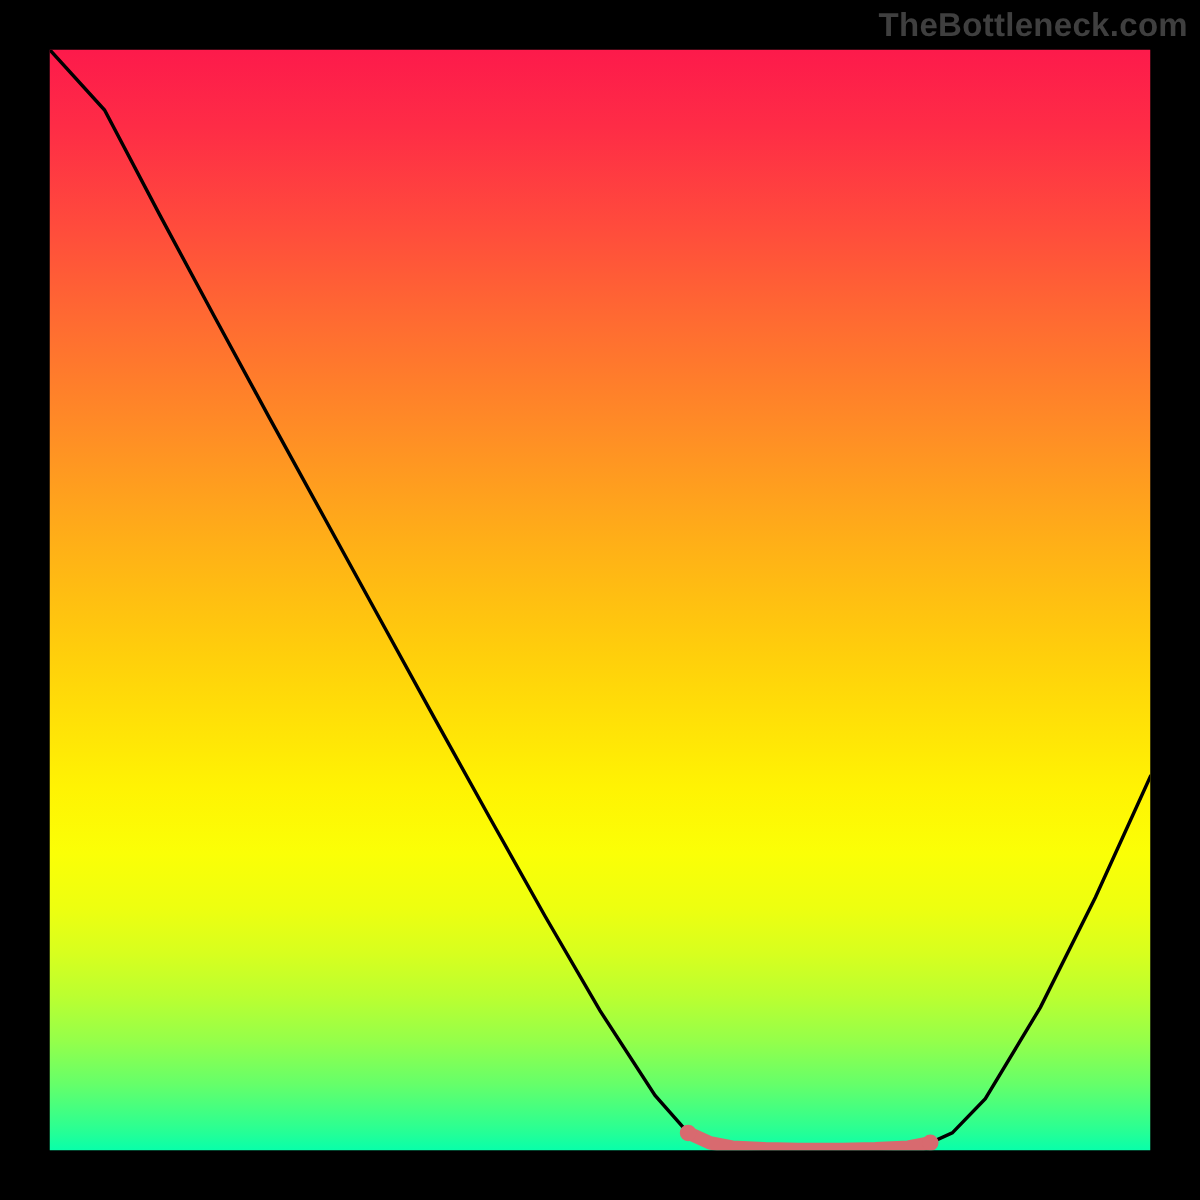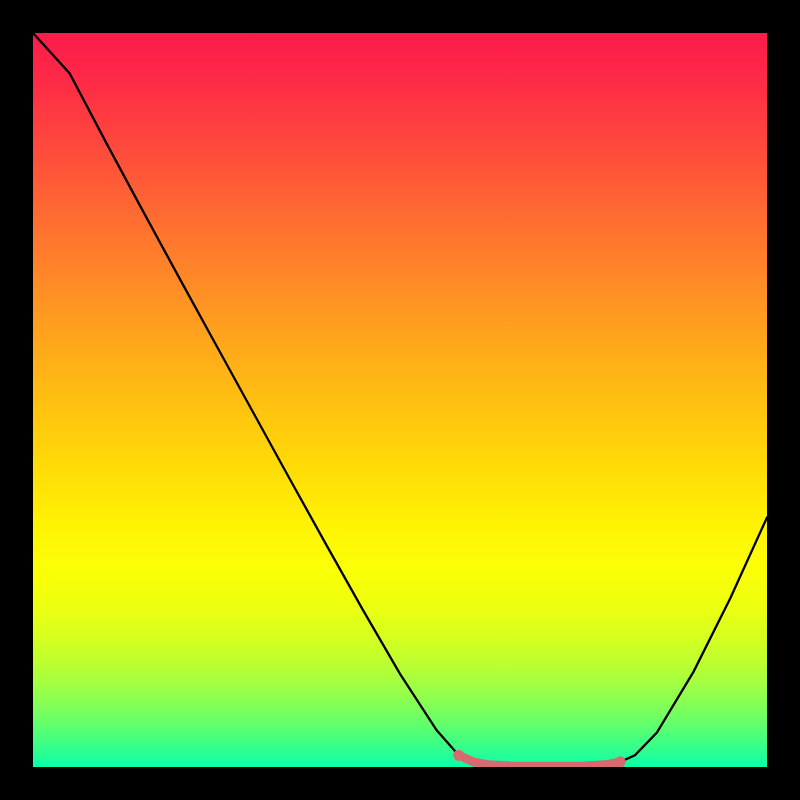--- a/index.html
+++ b/index.html
@@ -65,20 +65,21 @@
     left: 0;
     top: 0;
     width: 100%;
     height: 100%;
   }
 </style>
 </head>
 <body>
 
 <div class="frame">
+  <div class="watermark">TheBottleneck.com</div>
   <div class="plot">
     <div class="gradient-bg"></div>
     <svg class="curve" viewBox="0 0 734 734" preserveAspectRatio="none">
       <path id="main-curve" fill="none" stroke="#000000" stroke-width="2.3" stroke-linecap="round" d="M0.00 0.00 L36.70 40.37 L73.40 110.10 L110.10 178.36 L146.80 245.89 L183.50 312.68 L220.20 379.48 L256.90 446.27 L293.60 512.33 L330.30 577.66 L367.00 640.78 L403.70 697.30 L425.72 722.26 L440.40 728.86 L455.08 731.80 L477.10 733.27 L513.80 734.00 L550.50 733.27 L572.52 731.80 L587.20 728.86 L601.88 722.26 L623.90 699.50 L660.60 638.58 L697.30 565.18 L734.00 484.44"></path>
       <path id="bottom-marker" fill="none" stroke="#d86a6f" stroke-width="9" stroke-linecap="round" stroke-linejoin="round" d="M425.72 722.26 L440.40 728.86 L455.08 731.80 L477.10 732.90 L499.12 733.27 L513.80 733.27 L528.48 733.27 L550.50 732.90 L572.52 731.80 L587.20 728.86"></path>
       <circle id="marker-left" r="5.5" fill="#d86a6f" cx="425.72" cy="722.26"></circle>
       <circle id="marker-right" r="5.5" fill="#d86a6f" cx="587.20" cy="728.86"></circle>
     </svg>
   </div>
 </div>

